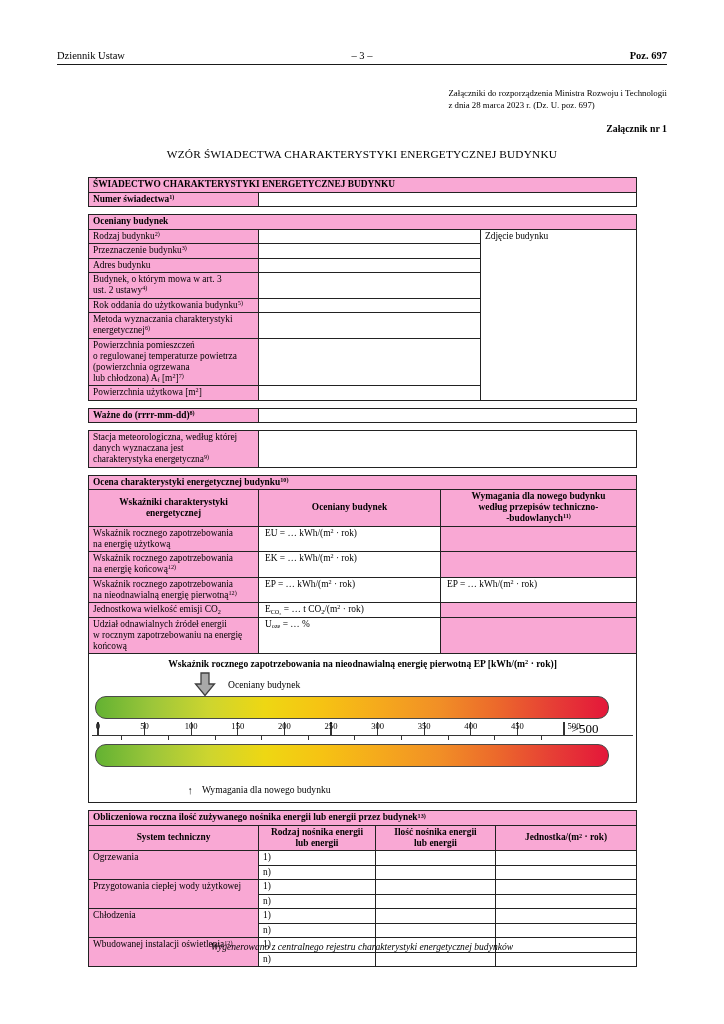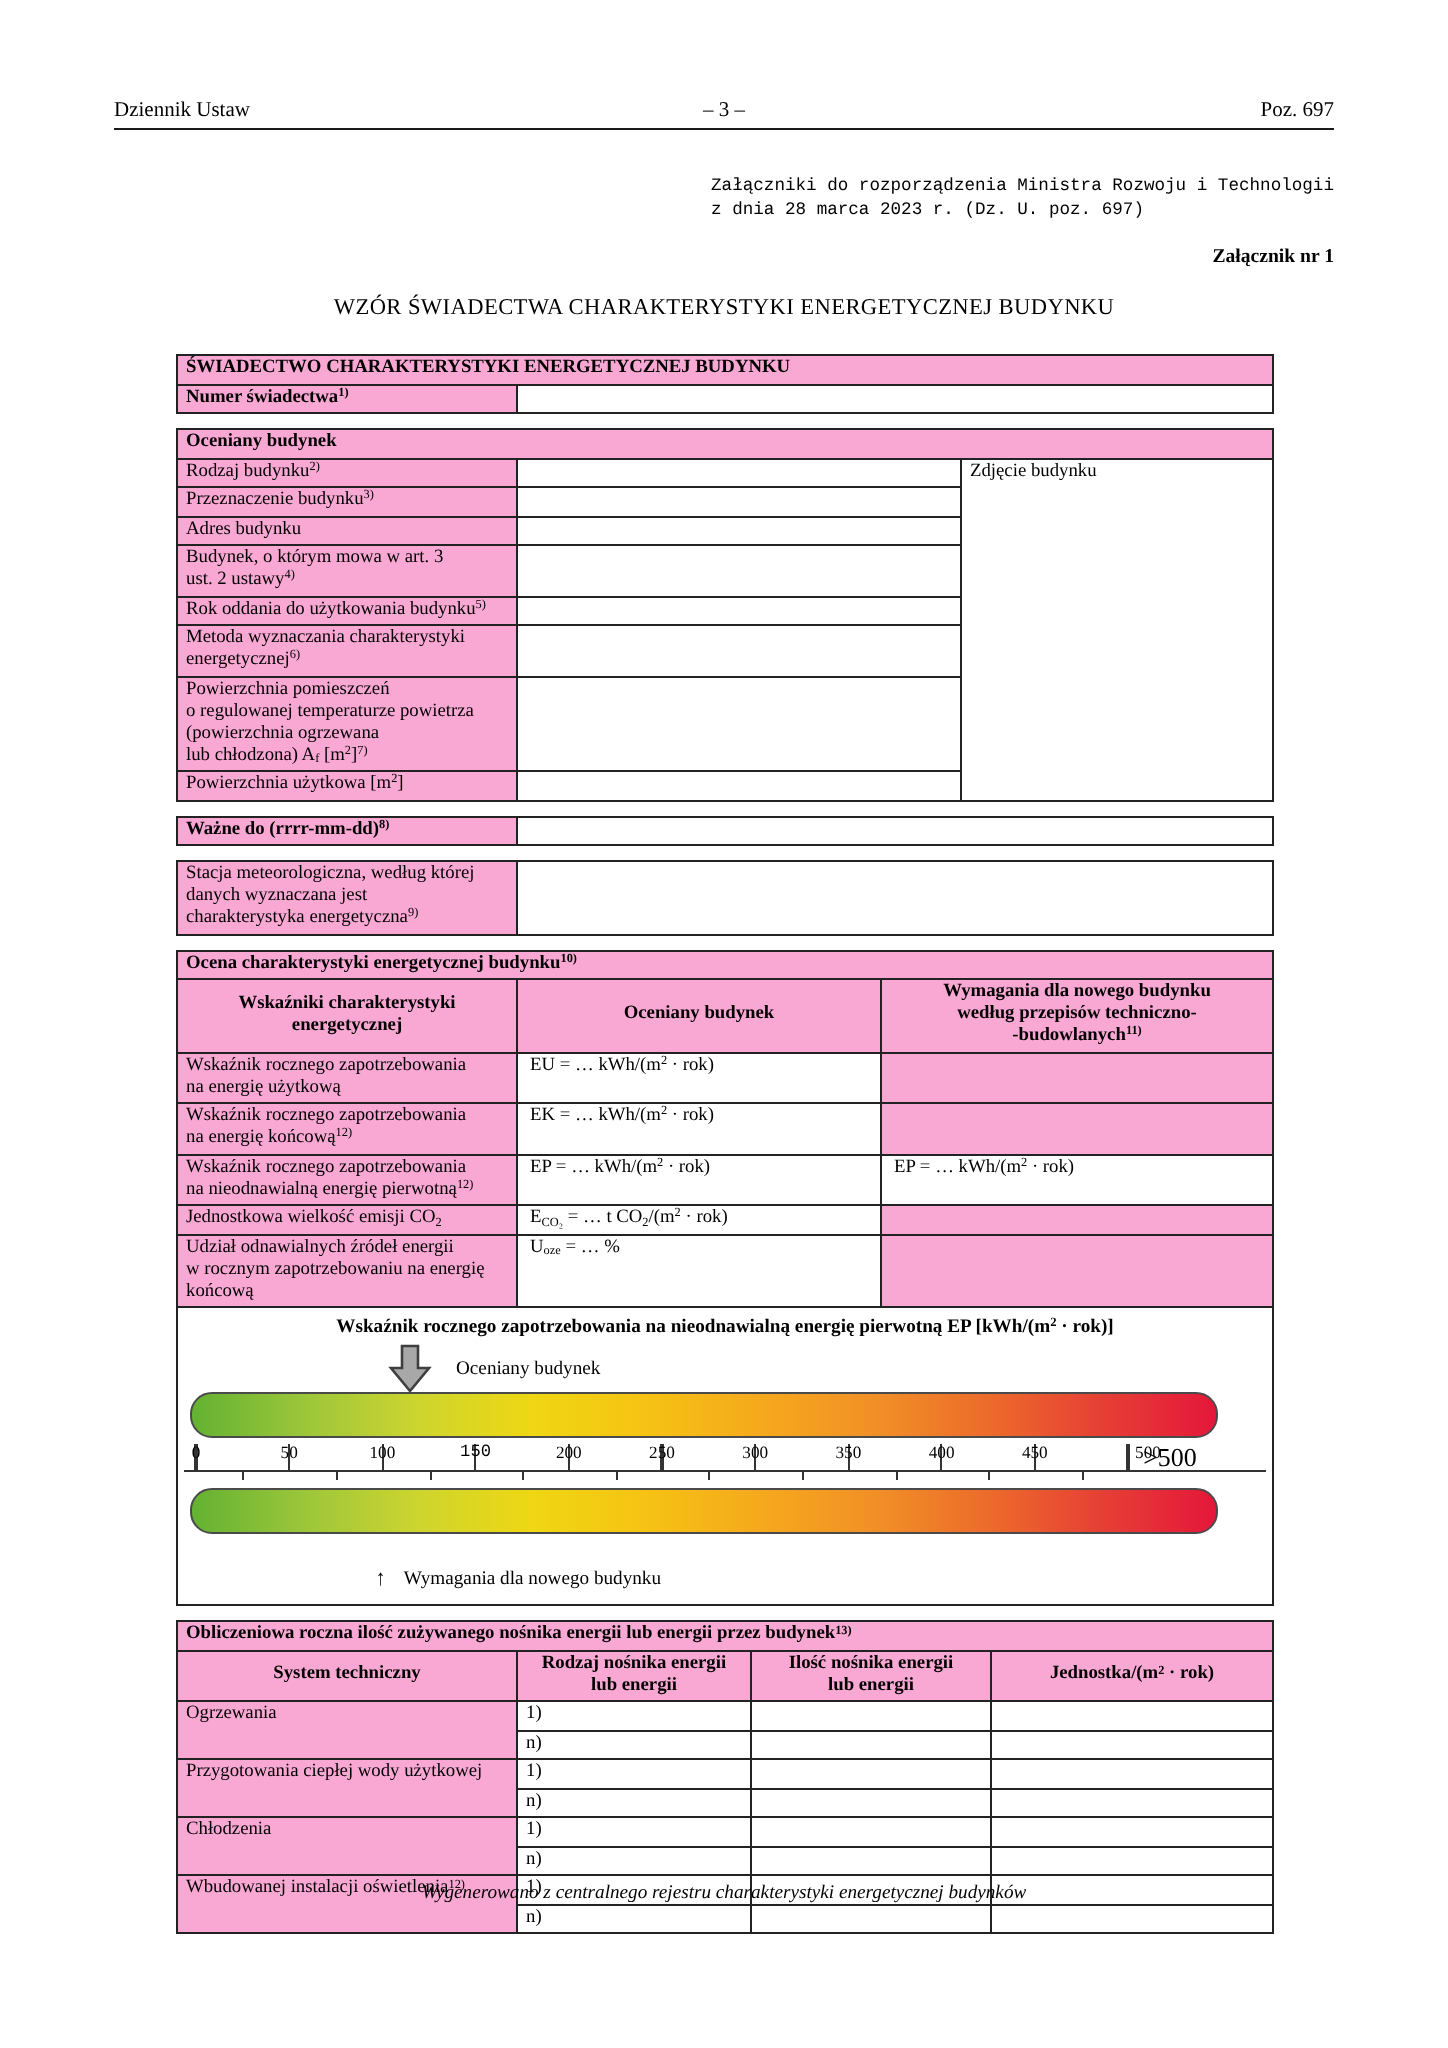--- a/index.html
+++ b/index.html
@@ -4,23 +4,23 @@
 <style>
   html,body{margin:0;padding:0;background:#ffffff;}
   body{width:724px;height:1024px;font-family:"Liberation Serif",serif;color:#000;}
   .page{position:relative;width:724px;height:1024px;overflow:hidden;background:#fff;}
 
   
   .running-head{position:absolute;top:50px;left:57px;right:57px;display:flex;
     border-bottom:1.4px solid #1a1a1a;padding-bottom:3px;font-size:10.5px;}
   .running-head .l{flex:1;text-align:left;}
   .running-head .c{flex:1;text-align:center;}
-  .running-head .r{flex:1;text-align:right;}
-
-  .attachment-note{position:absolute;top:88px;right:57px;font-size:8.8px;line-height:1.35;text-align:left;font-family:Liberation Mono, monospace;}
+  .running-head .r{flex:1;text-align:right;font-weight:bold;}
+
+  .attachment-note{position:absolute;top:88px;right:57px;font-size:8.8px;line-height:1.35;text-align:left;}
   .attachment-number{position:absolute;top:123px;right:57px;font-size:9.8px;font-weight:bold;}
   .doc-title{position:absolute;top:148px;left:0;width:100%;text-align:center;
     font-size:11.3px;font-weight:normal;margin:0;letter-spacing:.2px;}
 
   .content{position:absolute;top:177px;left:88px;width:549px;}
 
   table.tbl{width:100%;border-collapse:collapse;table-layout:fixed;margin:0 0 7px 0;
     border:1.6px solid #222;}
   table.tbl td{border:1px solid #222;padding:1px 4px 1.5px 4px;font-size:9.4px;
     line-height:1.17;vertical-align:top;overflow:hidden;}
@@ -217,21 +217,21 @@
             <div class="bar" id="bar-top" style="background: linear-gradient(90deg, rgb(99, 178, 50) 0%, rgb(156, 198, 58) 11%, rgb(205, 213, 47) 22%, rgb(238, 215, 19) 33%, rgb(246, 195, 19) 44%, rgb(245, 168, 29) 56%, rgb(241, 143, 38) 67%, rgb(236, 106, 43) 78%, rgb(230, 63, 53) 89%, rgb(228, 23, 58) 100%);"></div>
             <div class="axis" id="ep-axis">
               <div class="axis-line"></div>
             <div class="tick-major" style="left: 5.4px;"></div>
                   <div class="tick-label" style="left: 6px;">0</div>
                   <div class="tick-major" style="left: 52px;"></div>
                   <div class="tick-label" style="left: 52.6px;">50</div>
                   <div class="tick-major" style="left: 98.6px;"></div>
                   <div class="tick-label" style="left: 99.2px;">100</div>
                   <div class="tick-major" style="left: 145.2px;"></div>
-                  <div class="tick-label" style="left: 145.8px; font-family: Liberation Mono, monospace;">150</div>
+                  <div class="tick-label" style="left: 145.8px;">150</div>
                   <div class="tick-major" style="left: 191.8px;"></div>
                   <div class="tick-label" style="left: 192.4px;">200</div>
                   <div class="tick-major" style="left: 238.4px;"></div>
                   <div class="tick-label" style="left: 239px;">250</div>
                   <div class="tick-major" style="left: 285px;"></div>
                   <div class="tick-label" style="left: 285.6px;">300</div>
                   <div class="tick-major" style="left: 331.6px;"></div>
                   <div class="tick-label" style="left: 332.2px;">350</div>
                   <div class="tick-major" style="left: 378.2px;"></div>
                   <div class="tick-label" style="left: 378.8px;">400</div>

